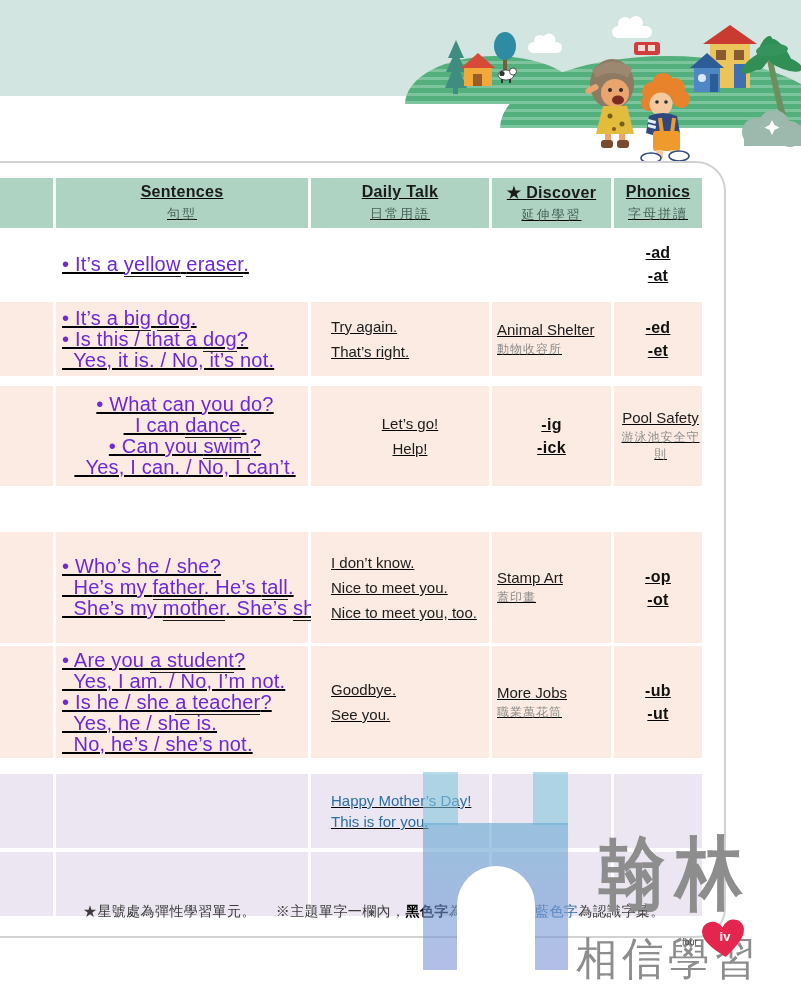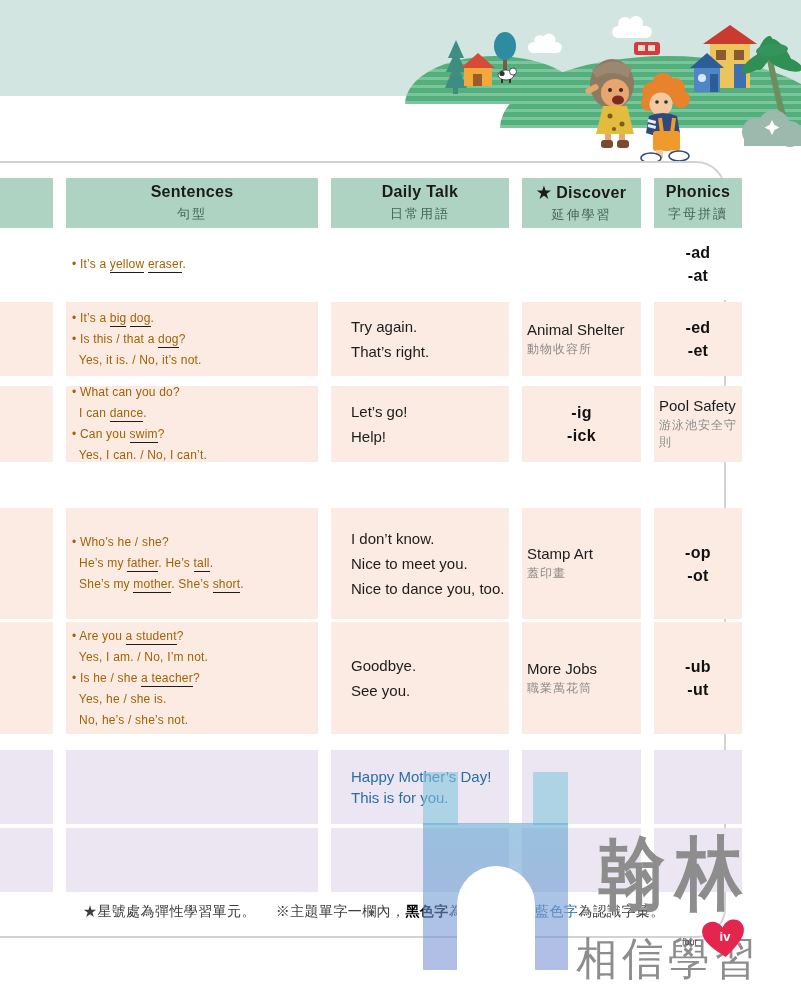--- a/index.html
+++ b/index.html
@@ -8,31 +8,31 @@
 
   
   .illu{position:absolute;left:0;top:0;z-index:1;}
 
   
   .card{position:absolute;left:-40px;top:161px;width:766px;height:777px;background:#ffffff;
         border:2px solid #d2d2d2;border-radius:30px;z-index:1;box-sizing:border-box;}
 
   
   .tbl{position:absolute;left:0;top:178px;width:702px;z-index:2;}
-  .trow{display:grid;grid-template-columns:53px 252px 178px 119px 88px;column-gap:13px;}
+  .trow{display:grid;grid-template-columns:53px 252px 178px 119px 88px;column-gap:3px;text-decoration:underline;}
   .thead .hcell{background:#aed3c3;height:50px;display:flex;flex-direction:column;
                 align-items:center;justify-content:center;}
   .hen{font-size:16px;font-weight:bold;color:#1b1b1b;letter-spacing:0.3px;}
   .hzh{font-size:13px;color:#49645a;margin-top:4px;letter-spacing:2px;}
   .cell{min-height:0;}
   .bg-pink .cell{background:#fcebe2;}
   .bg-purple .cell{background:#ebe6f1;}
   .bg-white .cell{background:#ffffff;}
   .sent{display:flex;flex-direction:column;justify-content:center;padding-left:6px;box-sizing:border-box;}
-  .sline{font-size:12px;line-height:21px;color:#a16207;white-space:pre;letter-spacing:0.2px;}
+  .sline{font-size:20px;line-height:21px;color:#6d28d9;white-space:pre;letter-spacing:0.2px;}
   .u{border-bottom:1.6px solid #1c1c1c;padding-bottom:1px;}
   .daily{display:flex;flex-direction:column;justify-content:center;padding-left:20px;box-sizing:border-box;}
   .dline{font-size:15px;line-height:25px;color:#1c1c1c;}
   .dline.blue{color:#2a6ea6;line-height:21px;}
   .disc{display:flex;flex-direction:column;justify-content:center;padding-left:5px;box-sizing:border-box;}
   .disc-en{font-size:15px;color:#1c1c1c;}
   .disc-zh{font-size:12px;color:#8b8b8b;margin-top:3px;letter-spacing:1px;}
   .phon{display:flex;flex-direction:column;justify-content:center;align-items:center;}
   .pline{font-size:16px;font-weight:bold;line-height:23px;color:#111;letter-spacing:0.3px;}
   .spacer{width:100%;}
@@ -241,21 +241,21 @@
           </div>
           <div class="cell disc">
             <div class="disc-en">Animal Shelter</div>
             <div class="disc-zh">動物收容所</div>
           </div>
           <div class="cell phon">
             <div class="pline">-ed</div>
             <div class="pline">-et</div>
           </div>
         </div>
-        <div class="trow bg-pink" style="height: 76px; margin-bottom: 0px;">
+        <div class="trow bg-pink" style="height: 100px; margin-bottom: 0px; text-align: center;">
           <div class="cell unit"></div>
           <div class="cell sent">
             <div class="sline">• What can you do?</div>
             <div class="sline">  I can <span class="u">dance</span>.</div>
             <div class="sline">• Can you <span class="u">swim</span>?</div>
             <div class="sline">  Yes, I can. / No, I can’t.</div>
           </div>
           <div class="cell daily">
             <div class="dline">Let’s go!</div>
             <div class="dline">Help!</div>
@@ -273,21 +273,21 @@
         <div class="trow bg-pink" style="height: 111px; margin-bottom: 3px;">
           <div class="cell unit"></div>
           <div class="cell sent">
             <div class="sline">• Who’s he / she?</div>
             <div class="sline">  He’s my <span class="u">father</span>. He’s <span class="u">tall</span>.</div>
             <div class="sline">  She’s my <span class="u">mother</span>. She’s <span class="u">short</span>.</div>
           </div>
           <div class="cell daily">
             <div class="dline">I don’t know.</div>
             <div class="dline">Nice to meet you.</div>
-            <div class="dline">Nice to dance you, too.</div>
+            <div class="dline">Nice to meet you, too.</div>
           </div>
           <div class="cell disc">
             <div class="disc-en">Stamp Art</div>
             <div class="disc-zh">蓋印畫</div>
           </div>
           <div class="cell phon">
             <div class="pline">-op</div>
             <div class="pline">-ot</div>
           </div>
         </div>

